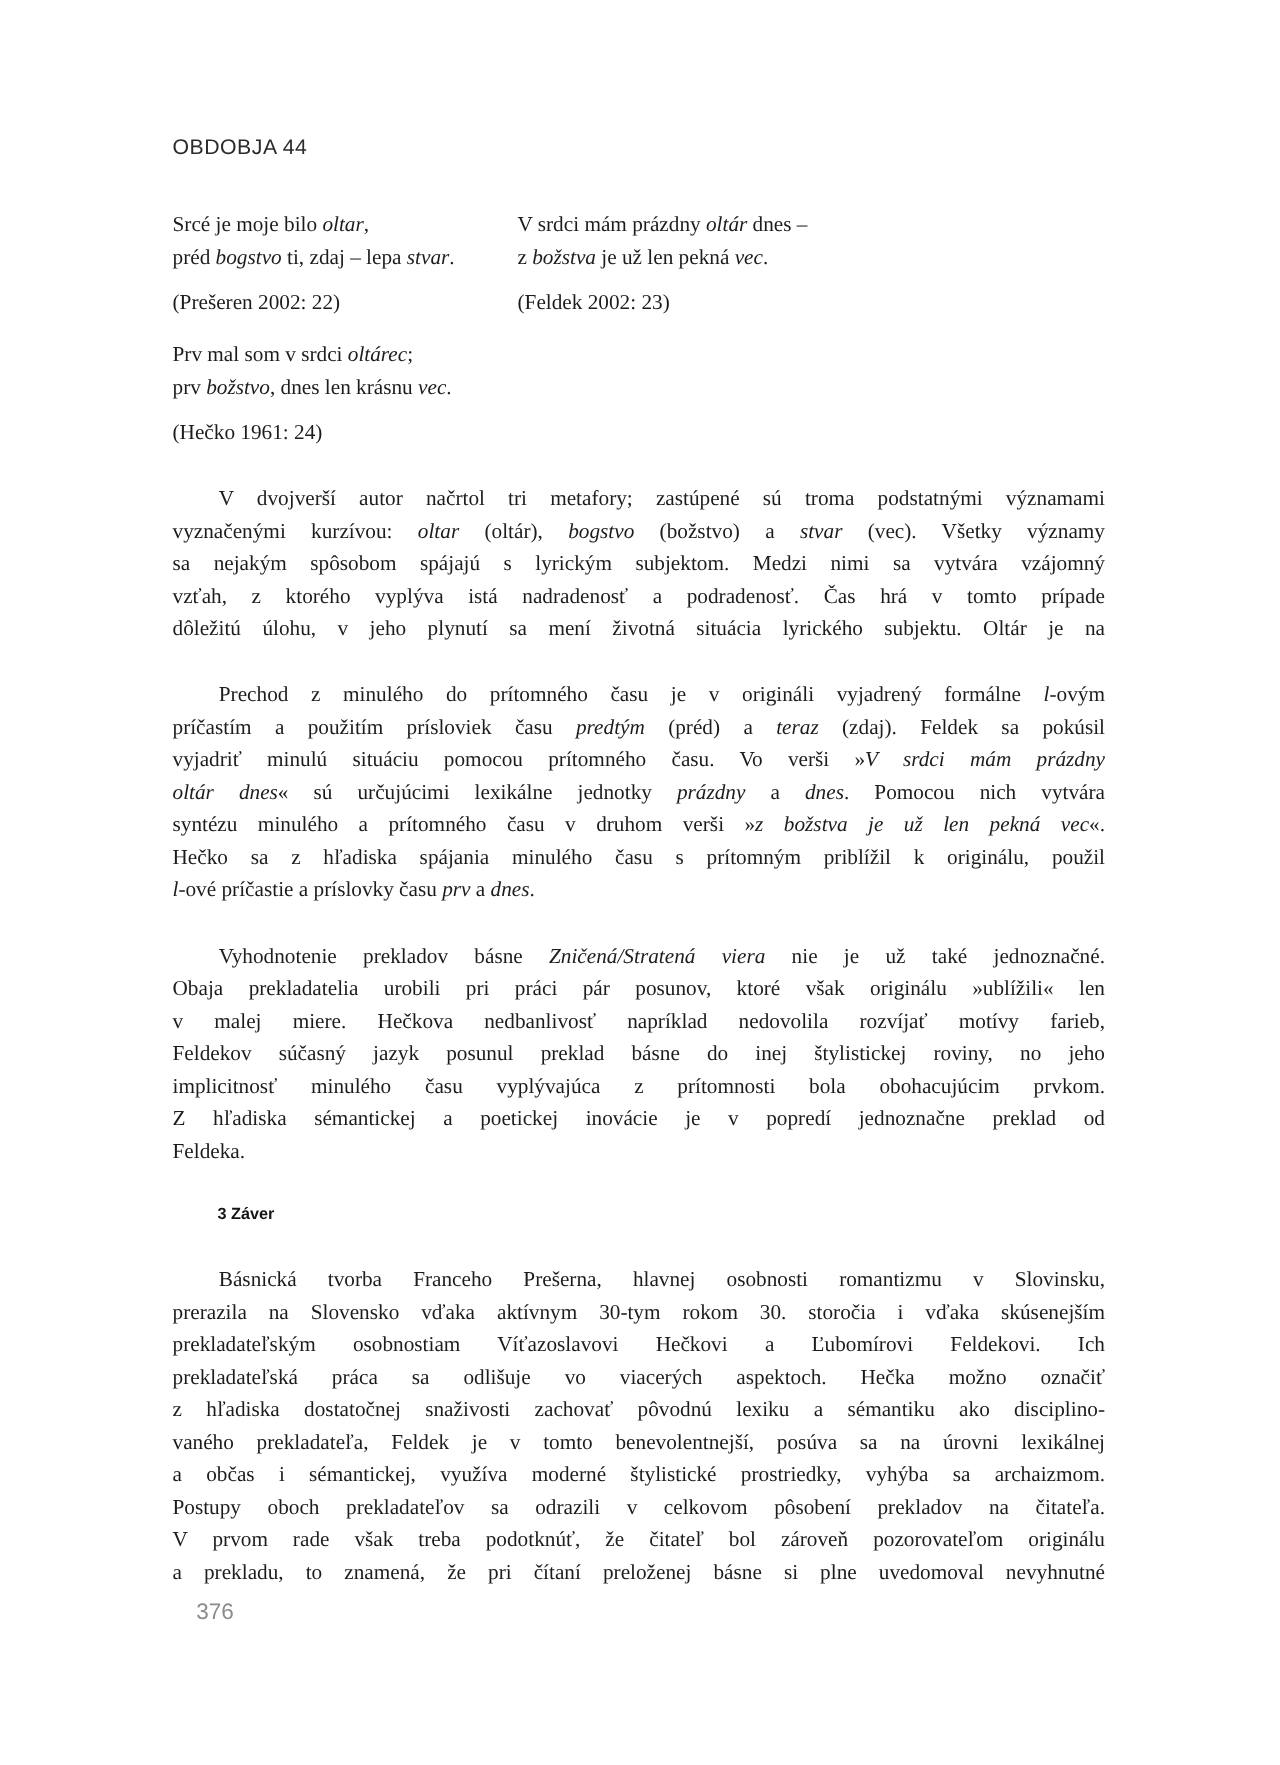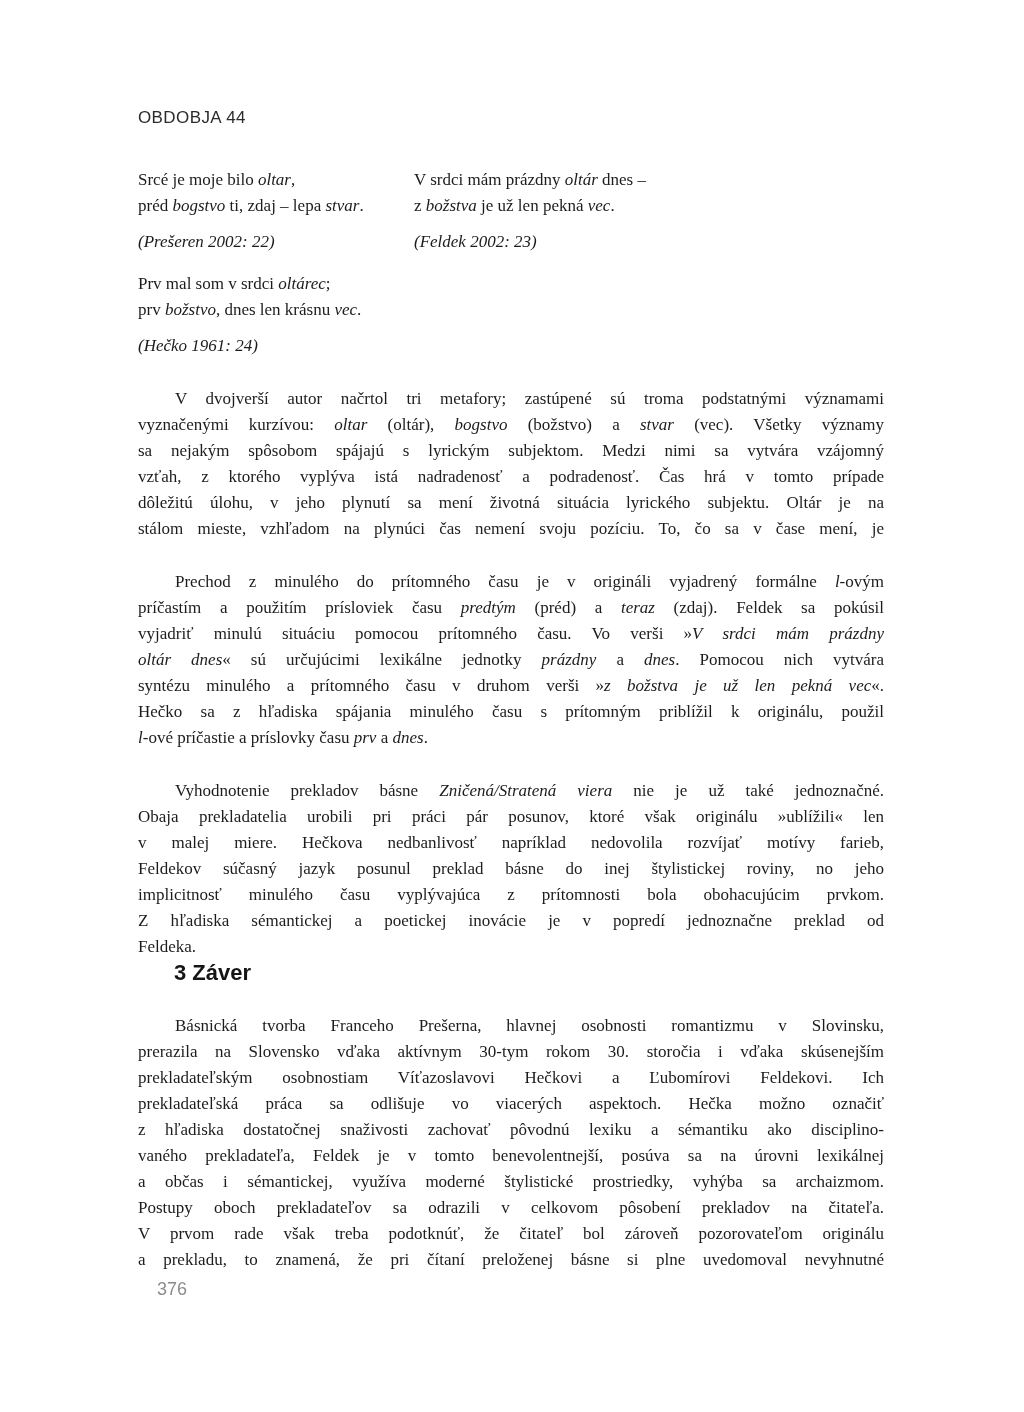--- a/index.html
+++ b/index.html
@@ -34,37 +34,36 @@
   .verse .tline {
     font-size: 17px;
     line-height: 26px;
     text-align: left;
     white-space: nowrap;
   }
   .citation {
     margin-top: 10px;
     font-size: 17px;
     line-height: 26px;
-    font-style: italic;
   }
   .body-text { margin-top: 13px; }
   .para .tline {
     font-size: 17px;
     line-height: 26px;
     text-align: justify;
     text-align-last: justify;
   }
   .para .tline.first { text-indent: 37px; margin-top: 27px; }
   .para .tline.endline { text-align-last: left; }
   .section-heading {
     font-family: "Liberation Sans", sans-serif;
     font-weight: bold;
-    font-size: 22px;
+    font-size: 13px;
     line-height: 26px;
-    margin-top: 0;
+    margin-top: 24px;
     padding-left: 36px;
     color: #151515;
   }
   em { font-style: italic; }
   .page-number {
     position: absolute;
     left: 138px;
     top: 1279px;
     font-family: "Liberation Sans", sans-serif;
     font-size: 18px;
@@ -107,21 +106,20 @@
       </div>
     </div>
 
     <div class="body-text">
       <div class="para">
           <div class="tline first">V dvojverší autor načrtol tri metafory; zastúpené sú troma podstatnými významami</div>
           <div class="tline">vyznačenými kurzívou: <em>oltar</em> (oltár), <em>bogstvo</em> (božstvo) a <em>stvar</em> (vec). Všetky významy</div>
           <div class="tline">sa nejakým spôsobom spájajú s lyrickým subjektom. Medzi nimi sa vytvára vzájomný</div>
           <div class="tline">vzťah, z ktorého vyplýva istá nadradenosť a podradenosť. Čas hrá v tomto prípade</div>
           <div class="tline">dôležitú úlohu, v jeho plynutí sa mení životná situácia lyrického subjektu. Oltár je na</div>
-          <div class="tline">stálom mieste, vzhľadom na plynúci čas nemení svoju pozíciu. To, čo sa v čase mení, je</div>
         </div>
       <div class="para">
           <div class="tline first">Prechod z minulého do prítomného času je v origináli vyjadrený formálne <em>l</em>-ovým</div>
           <div class="tline">príčastím a použitím prísloviek času <em>predtým</em> (préd) a <em>teraz</em> (zdaj). Feldek sa pokúsil</div>
           <div class="tline">vyjadriť minulú situáciu pomocou prítomného času. Vo verši »<em>V srdci mám prázdny</em></div>
           <div class="tline"><em>oltár dnes</em>« sú určujúcimi lexikálne jednotky <em>prázdny</em> a <em>dnes</em>. Pomocou nich vytvára</div>
           <div class="tline">syntézu minulého a prítomného času v druhom verši »<em>z božstva je už len pekná vec</em>«.</div>
           <div class="tline">Hečko sa z hľadiska spájania minulého času s prítomným priblížil k originálu, použil</div>
           <div class="tline endline"><em>l</em>-ové príčastie a príslovky času <em>prv</em> a <em>dnes</em>.</div>
         </div>

